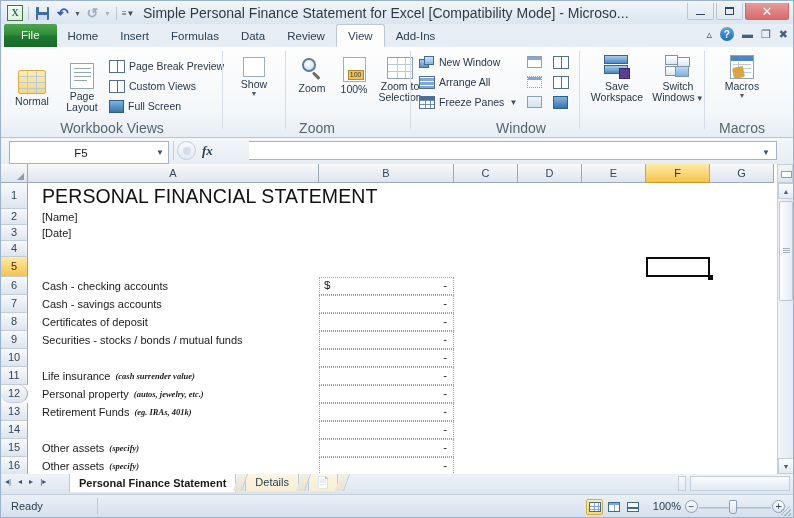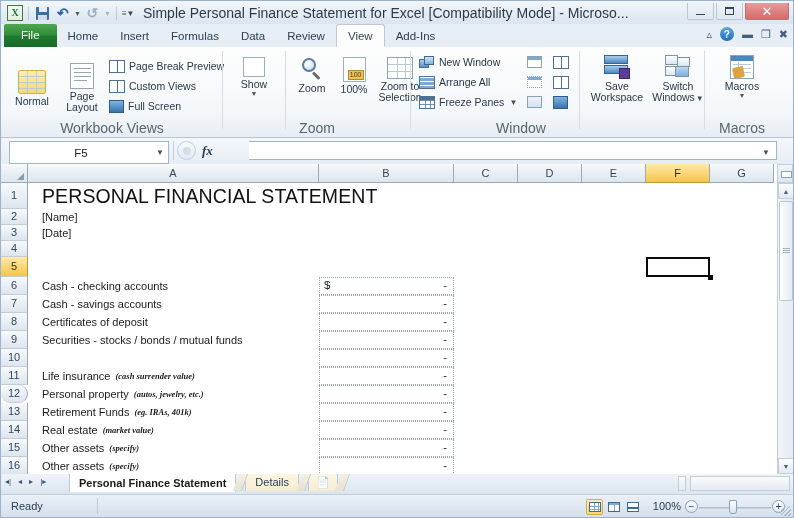--- a/index.html
+++ b/index.html
@@ -603,24 +603,20 @@
           <div class="cA" style="top: 0px; height: 18px; width: 291px;">
             <span>Retirement Funds</span>
             <span class="note">(eg. IRAs, 401k)</span>
           </div>
           <div class="cB amt-cell dashbox" style="left: 291px; width: 135px; height: 18px; line-height: 15px;">
             <span class="dollar" style="line-height: 15px;"></span>
             <span class="dash" style="line-height: 15px;">-</span>
           </div>
         </div>
         <div class="cellrow" style="top: 238px; height: 18px;">
-          <div class="cA" style="top: 0px; height: 18px; width: 291px;">
-            <span>Real estate</span>
-            <span class="note">(market value)</span>
-          </div>
           <div class="cB amt-cell dashbox" style="left: 291px; width: 135px; height: 18px; line-height: 15px;">
             <span class="dollar" style="line-height: 15px;"></span>
             <span class="dash" style="line-height: 15px;">-</span>
           </div>
         </div>
         <div class="cellrow" style="top: 256px; height: 18px;">
           <div class="cA" style="top: 0px; height: 18px; width: 291px;">
             <span>Other assets</span>
             <span class="note">(specify)</span>
           </div>

